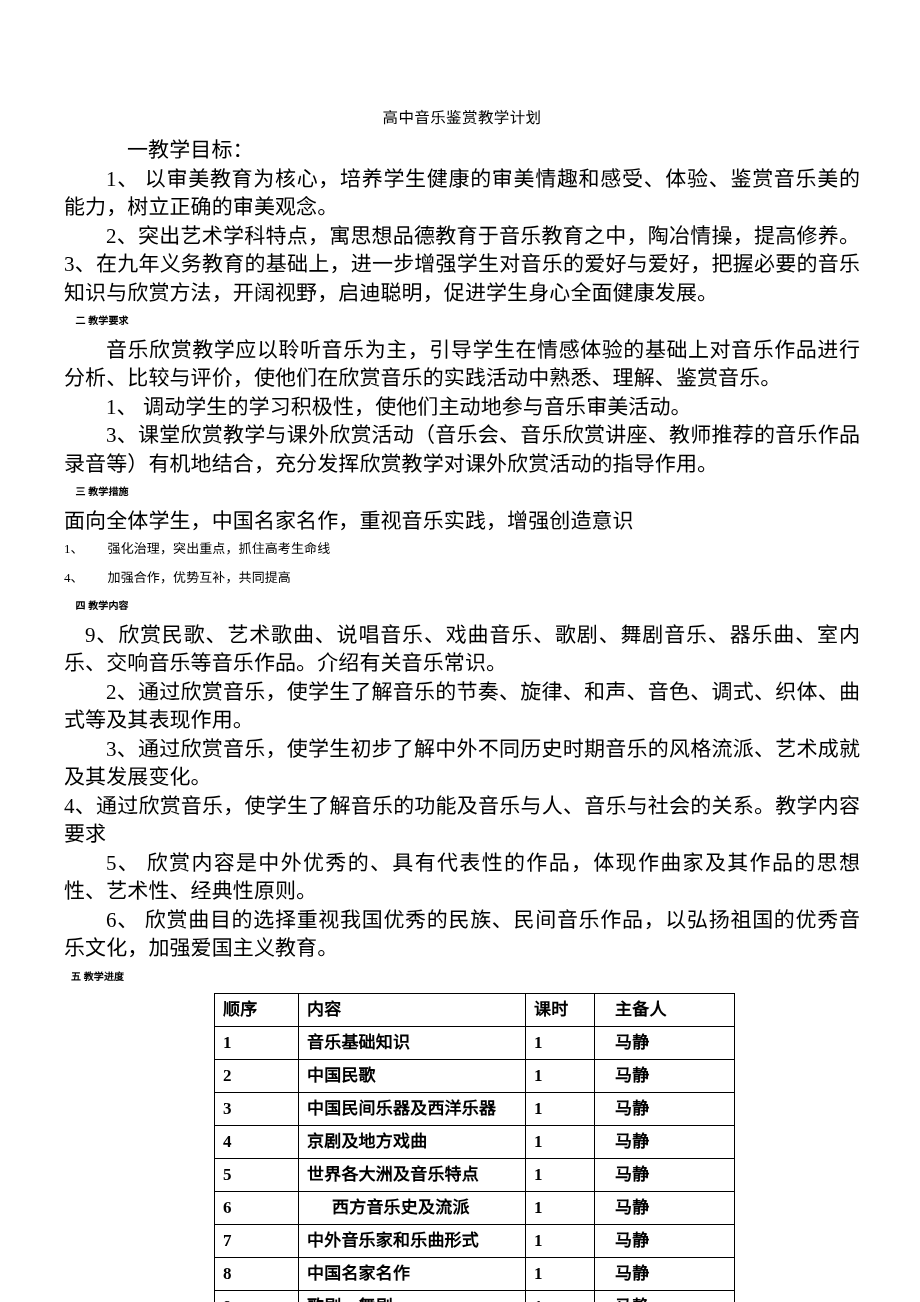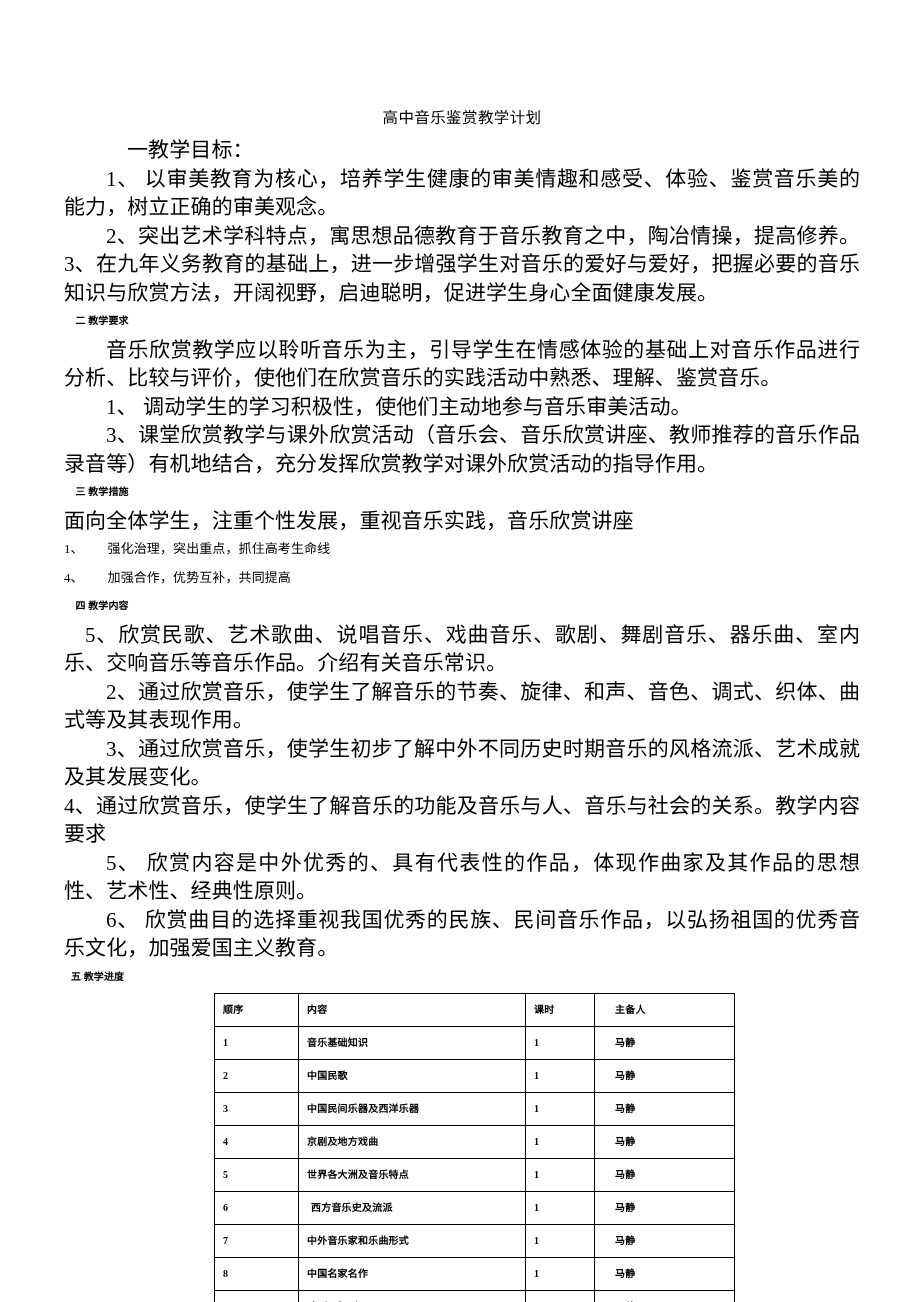--- a/index.html
+++ b/index.html
@@ -83,66 +83,66 @@
     margin-top: 2px;
     padding-left: 150px;
   }
   table.schedule {
     border-collapse: collapse;
     width: 472px;
     table-layout: fixed;
   }
   table.schedule td {
     border: 1px solid #000000;
-    font-size: 10px;
+    font-size: 17px;
     line-height: 18px;
     height: 26px;
     padding: 3px 0 3px 8px;
     vertical-align: middle;
     font-weight: bold;
     letter-spacing: 0.2px;
   }
   table.schedule td.c-order  { width: 75px; }
   table.schedule td.c-name   { width: 218px; }
   table.schedule td.c-hours  { width: 60px; }
   table.schedule td.c-person { width: 119px; padding-left: 20px; }
   table.schedule tr.head td {
     font-weight: bold;
   }
-  table.schedule td.indented { padding-left: 12px; }
+  table.schedule td.indented { padding-left: 33px; }
 </style>
 </head>
 <body>
 
 <div id="page">
   <div id="content">
 
     <h1 class="doc-title">高中音乐鉴赏教学计划</h1>
 
     <p class="para ind-3">一教学目标：</p>
     <p class="para ind-2">1、 以审美教育为核心，培养学生健康的审美情趣和感受、体验、鉴赏音乐美的能力，树立正确的审美观念。</p>
     <p class="para ind-2">2、突出艺术学科特点，寓思想品德教育于音乐教育之中，陶冶情操，提高修养。3、在九年义务教育的基础上，进一步增强学生对音乐的爱好与爱好，把握必要的音乐知识与欣赏方法，开阔视野，启迪聪明，促进学生身心全面健康发展。</p>
 
     <p class="sec-head">二 教学要求</p>
     <p class="para ind-2">音乐欣赏教学应以聆听音乐为主，引导学生在情感体验的基础上对音乐作品进行分析、比较与评价，使他们在欣赏音乐的实践活动中熟悉、理解、鉴赏音乐。</p>
     <p class="para ind-2">1、 调动学生的学习积极性，使他们主动地参与音乐审美活动。</p>
     <p class="para ind-2">3、课堂欣赏教学与课外欣赏活动（音乐会、音乐欣赏讲座、教师推荐的音乐作品录音等）有机地结合，充分发挥欣赏教学对课外欣赏活动的指导作用。</p>
 
     <p class="sec-head">三 教学措施</p>
-    <p class="para ind-0">面向全体学生，注重个性发展，重视音乐实践，音乐欣赏讲座</p>
+    <p class="para ind-0">面向全体学生，中国名家名作，重视音乐实践，增强创造意识</p>
 
     <p class="numrow">
       <span class="num">1、</span><span>强化治理，突出重点，抓住高考生命线</span>
     </p>
     <p class="numrow">
       <span class="num">4、</span><span>加强合作，优势互补，共同提高</span>
     </p>
 
     <p class="sec-head">四 教学内容</p>
-    <p class="para ind-1">5、欣赏民歌、艺术歌曲、说唱音乐、戏曲音乐、歌剧、舞剧音乐、器乐曲、室内乐、交响音乐等音乐作品。介绍有关音乐常识。</p>
+    <p class="para ind-1">9、欣赏民歌、艺术歌曲、说唱音乐、戏曲音乐、歌剧、舞剧音乐、器乐曲、室内乐、交响音乐等音乐作品。介绍有关音乐常识。</p>
     <p class="para ind-2">2、通过欣赏音乐，使学生了解音乐的节奏、旋律、和声、音色、调式、织体、曲式等及其表现作用。</p>
     <p class="para ind-2">3、通过欣赏音乐，使学生初步了解中外不同历史时期音乐的风格流派、艺术成就及其发展变化。</p>
     <p class="para ind-0">4、通过欣赏音乐，使学生了解音乐的功能及音乐与人、音乐与社会的关系。教学内容要求</p>
     <p class="para ind-2">5、 欣赏内容是中外优秀的、具有代表性的作品，体现作曲家及其作品的思想性、艺术性、经典性原则。</p>
     <p class="para ind-2">6、 欣赏曲目的选择重视我国优秀的民族、民间音乐作品，以弘扬祖国的优秀音乐文化，加强爱国主义教育。</p>
 
     <p class="sec-head flush">五 教学进度</p>
 
     <div class="table-wrap">
       <table class="schedule">

